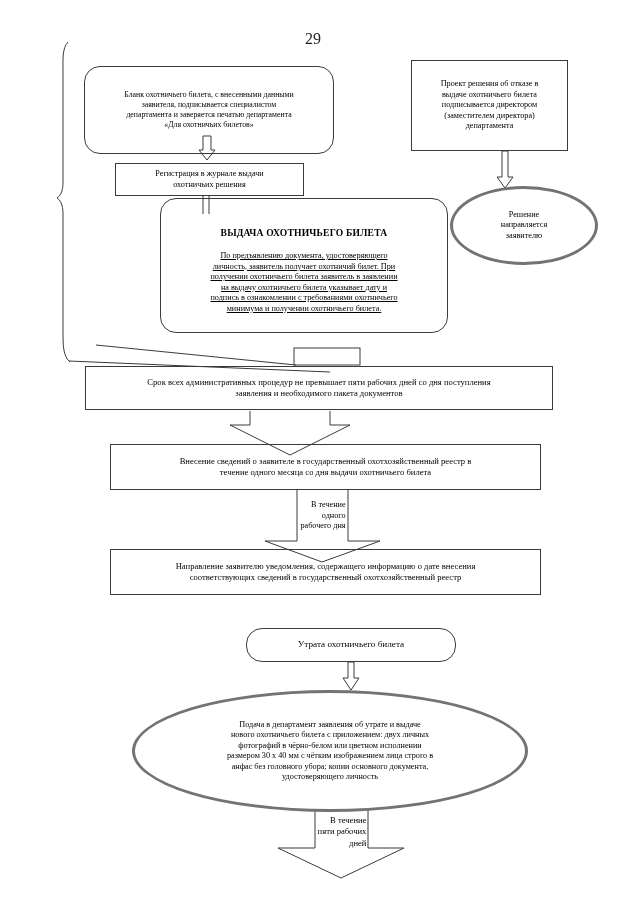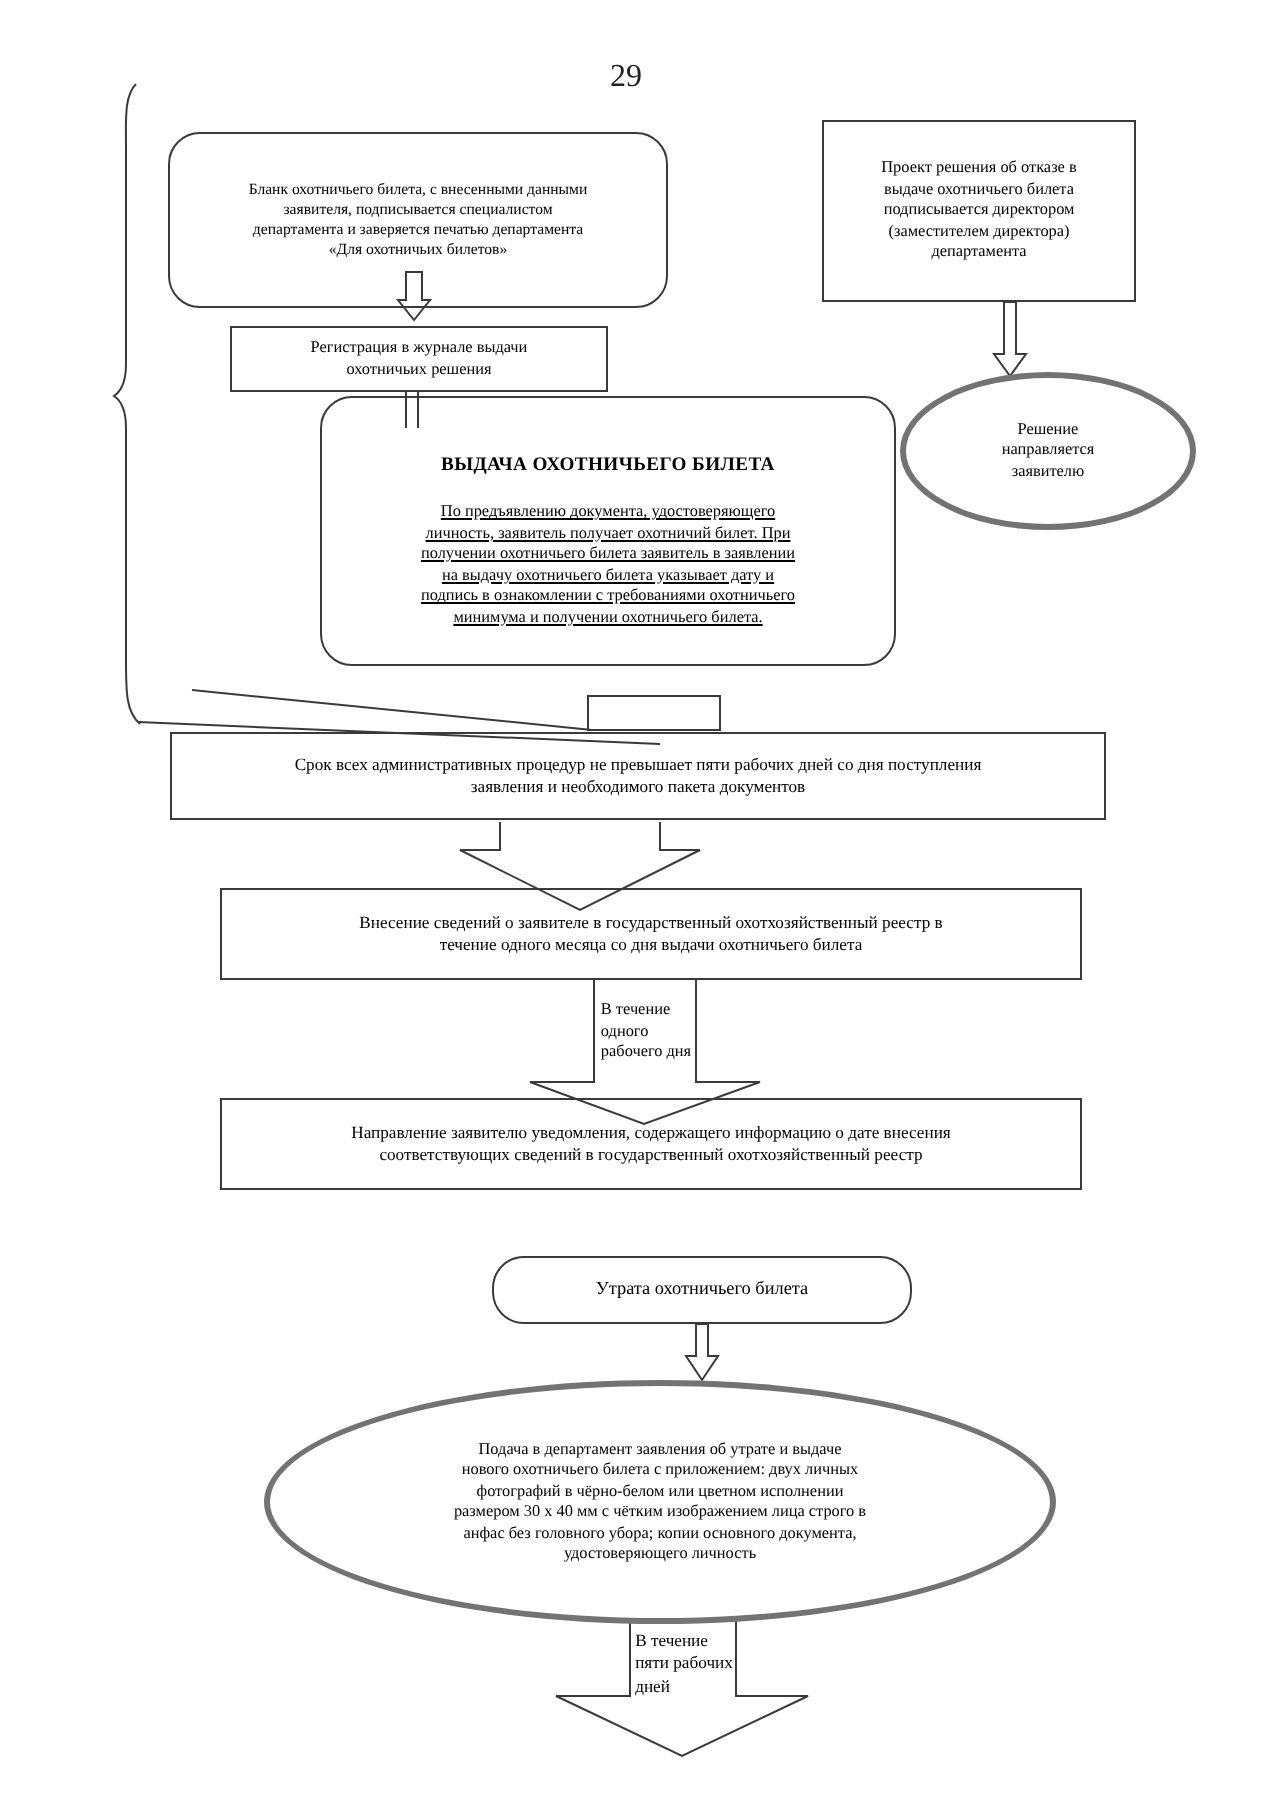--- a/index.html
+++ b/index.html
@@ -62,21 +62,21 @@
   .ellipse-box {
     border: 3px solid #737373;
     border-radius: 50%;
     background: transparent;
   }
   .arrow-label {
     position: absolute;
     display: flex;
     align-items: center;
     justify-content: center;
-    text-align: left;
+    text-align: right;
     line-height: 1.3;
     white-space: pre-line;
   }
   .fs-75 { font-size: 7.8px; }
   .fs-8  { font-size: 8.2px; }
   .fs-85 { font-size: 8.6px; }
   .fs-9  { font-size: 9.2px; }
   .bold  { font-weight: bold; }
   .title-line { display:block; font-size: 9.6px; letter-spacing: .2px; margin-bottom: 1px; }
 </style>

